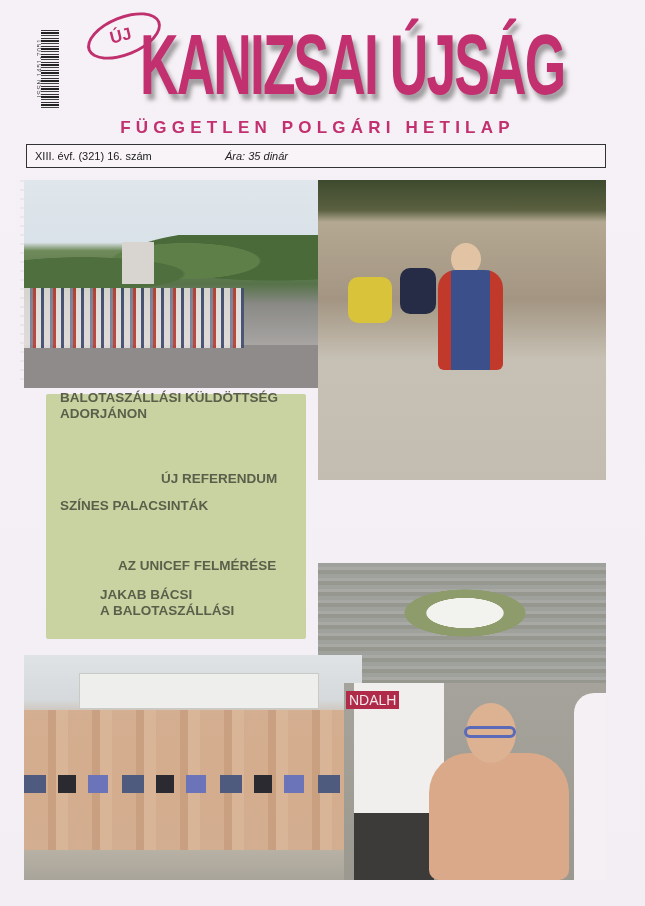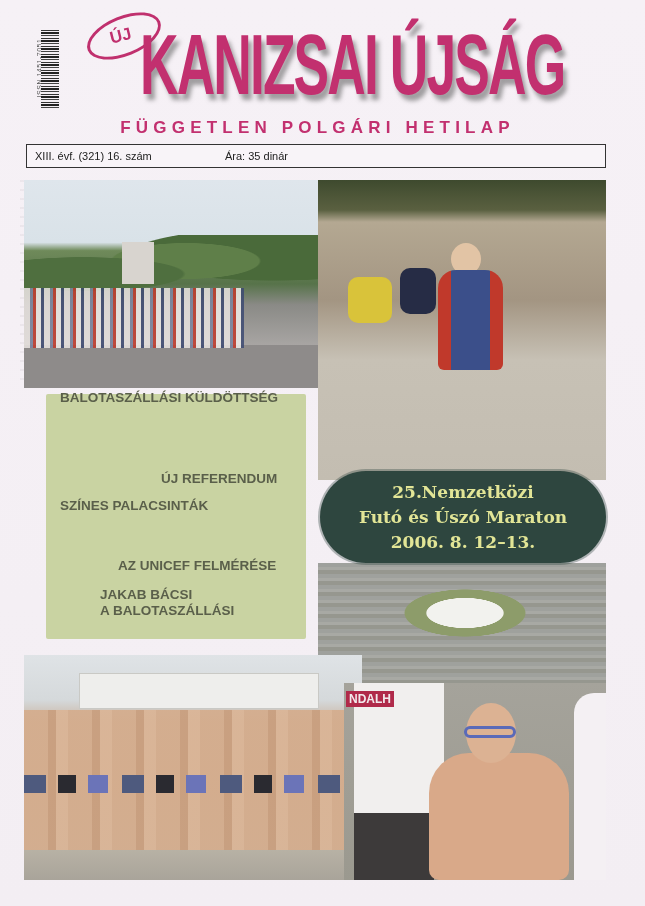--- a/index.html
+++ b/index.html
@@ -31,21 +31,21 @@
     white-space: nowrap; line-height: 100px;
     text-shadow: 6px 6px 6px rgba(90,90,90,0.55); width: 760px; }
   .subtitle { position: absolute; left: 30px; top: 118px; width: 575px; text-align: center;
     font-size: 17px; font-weight: bold; color: #c2306f; letter-spacing: 5.2px; white-space: nowrap; }
 
   .infobar { position: absolute; left: 26px; top: 144px; width: 580px; height: 24px;
     border: 1.5px solid #333; background: #f8f4f8; display: flex; align-items: center;
     font-size: 11px; color: #222; padding: 0 8px; }
   .infobar .issue { width: 190px; }
   .infobar .place { flex: 1; }
-  .infobar .price { text-align: left; }
+  .infobar .price { text-align: left; font-style: italic; }
 
   
   .photo { position: absolute; overflow: hidden; }
   .photo-runners { left: 24px; top: 180px; width: 294px; height: 208px;
     background:
       linear-gradient(180deg, #dfe6ec 0%, #d9e2e8 30%, #6f8a5a 34%, #57734a 50%, #8a8a86 60%, #a9a6a4 80%, #9d9a98 100%); }
   .photo-runners .trees { position: absolute; left: 0; top: 55px; width: 294px; height: 65px;
     background: radial-gradient(ellipse at 20% 60%, #4f6f3f 0 30%, transparent 31%),
                 radial-gradient(ellipse at 55% 40%, #5f7f49 0 32%, transparent 33%),
                 radial-gradient(ellipse at 85% 30%, #4a6a3a 0 40%, transparent 41%); }
@@ -79,21 +79,21 @@
     background: #eeeeec; border: 1px solid #c9c9c5; }
   .photo-swimmers .kids-row { position: absolute; left: 0; top: 55px; width: 338px; height: 140px;
     background: repeating-linear-gradient(90deg, #d4ad8e 0 24px, #c99f7f 24px 32px, #dab597 32px 44px); opacity: 0.95; }
   .photo-swimmers .trunks { position: absolute; left: 0; top: 120px; width: 338px; height: 18px;
     background: repeating-linear-gradient(90deg, #4e5a7e 0 22px, transparent 22px 34px, #2a2a30 34px 52px, transparent 52px 64px, #6b74b8 64px 84px, transparent 84px 98px); }
 
   .photo-goggle { left: 344px; top: 683px; width: 262px; height: 197px;
     background: linear-gradient(180deg, #a5a39b 0%, #9b998f 100%); }
   .photo-goggle .shirt { position: absolute; left: 10px; top: 0; width: 90px; height: 132px; background: #f1efee; }
   .photo-goggle .pants { position: absolute; left: 10px; top: 130px; width: 80px; height: 67px; background: #3d3a3a; }
-  .photo-goggle .logo-tag { position: absolute; left: 2px; top: 8px; font-size: 12px; font-weight: bold; color: #f2e9ec;
+  .photo-goggle .logo-tag { position: absolute; left: 2px; top: 8px; font-size: 14px; font-weight: normal; color: #f2e9ec;
     background: #b02a4a; padding: 1px 3px; }
   .photo-goggle .boy { position: absolute; left: 85px; top: 70px; width: 140px; height: 127px;
     background: #d9a989; border-radius: 40px 40px 10px 10px; }
   .photo-goggle .boy-head { position: absolute; left: 122px; top: 20px; width: 50px; height: 60px; background: #dcb293; border-radius: 50%; }
   .photo-goggle .goggles { position: absolute; left: 120px; top: 43px; width: 52px; height: 12px;
     border: 3px solid #5a6ab8; border-radius: 8px; }
   .photo-goggle .right-white { position: absolute; left: 230px; top: 10px; width: 32px; height: 187px; background: #f4f0f3; border-radius: 20px 0 0 0; }
 
   .headlines { position: absolute; left: 46px; top: 394px; width: 260px; height: 245px;
     background: #c9d3a2; border-radius: 2px; }
@@ -138,45 +138,41 @@
     <div class="kid2"></div>
     <div class="kid3"></div>
     <div class="kid1-head"></div>
     <div class="kid1"></div>
   </div>
 
   <div class="photo photo-water">
     <div class="wreath"></div>
   </div>
 
-  <div class="banner">
-    <div>25.Nemzetközi</div>
-    <div>Futó és Úszó Maraton</div>
-    <div>2006. 8. 12–13.</div>
-  </div>
 
   <div class="photo photo-swimmers">
     <div class="buses"></div>
     <div class="kids-row"></div>
     <div class="trunks"></div>
   </div>
 
   <div class="photo photo-goggle">
     <div class="shirt"></div>
     <div class="pants"></div>
     <div class="logo-tag">NDALH</div>
     <div class="boy"></div>
     <div class="boy-head"></div>
     <div class="goggles"></div>
     <div class="right-white"></div>
   </div>
 
   <div class="headlines">
     <div class="hl hl1">
       <div>BALOTASZÁLLÁSI KÜLDÖTTSÉG</div>
+      <div>ADORJÁNON</div>
     </div>
     <div class="hl hl2">ÚJ REFERENDUM</div>
     <div class="hl hl3">SZÍNES PALACSINTÁK</div>
     <div class="hl hl4">AZ UNICEF FELMÉRÉSE</div>
     <div class="hl hl5">
       <div>JAKAB BÁCSI</div>
       <div>A BALOTASZÁLLÁSI</div>
     </div>
   </div>
 

